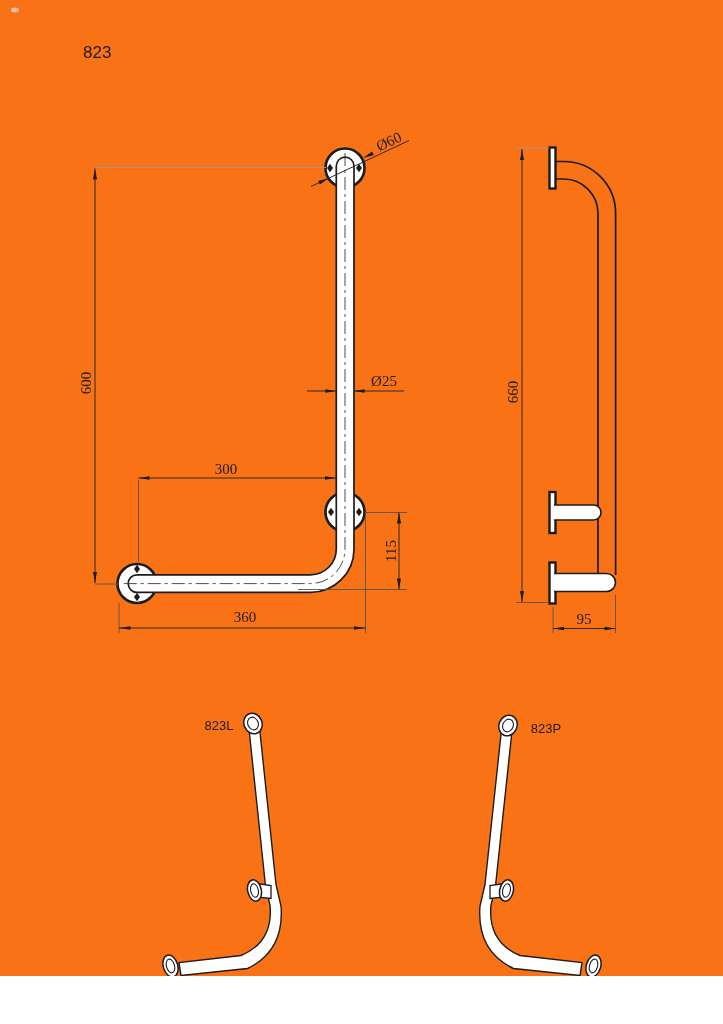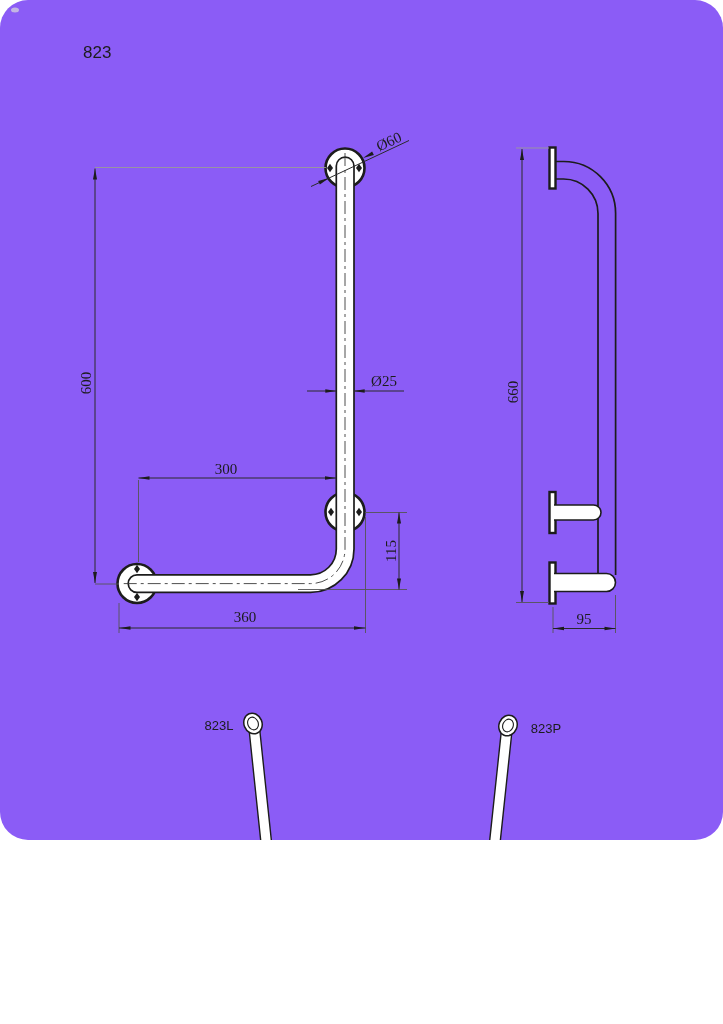--- a/index.html
+++ b/index.html
@@ -1,17 +1,17 @@
 <!DOCTYPE html>
 <html><head>
 <meta charset="utf-8">
 <style>
   html,body{margin:0;padding:0;background:#ffffff;}
-  .page{position:relative;width:723px;height:840px;background:#8b5cf6;overflow:hidden;
-        font-family:"Liberation Sans",sans-serif;border-radius:28px;}
+  .page{position:relative;width:723px;height:976px;background:#f97316;overflow:hidden;
+        font-family:"Liberation Sans",sans-serif;}
   svg{display:block;}
   .dim-text{font-family:"Liberation Serif",serif;font-size:15px;fill:#1c1c1c;}
   .model-text{font-family:"Liberation Sans",sans-serif;font-size:17px;fill:#1c1c1c;}
   .variant-text{font-family:"Liberation Sans",sans-serif;font-size:13px;fill:#1c1c1c;}
   .tube{fill:#ffffff;stroke:#1c1c1c;stroke-width:1.7;}
   .tube-line{fill:none;stroke:#1c1c1c;stroke-width:1.7;}
   .flange{fill:#ffffff;stroke:#1c1c1c;stroke-width:2.6;}
   .plate{fill:#ffffff;stroke:#1c1c1c;stroke-width:2.4;}
   .diamond{fill:#1c1c1c;stroke:none;}
   .dim{stroke:#2a2a2a;stroke-width:1;fill:none;}

